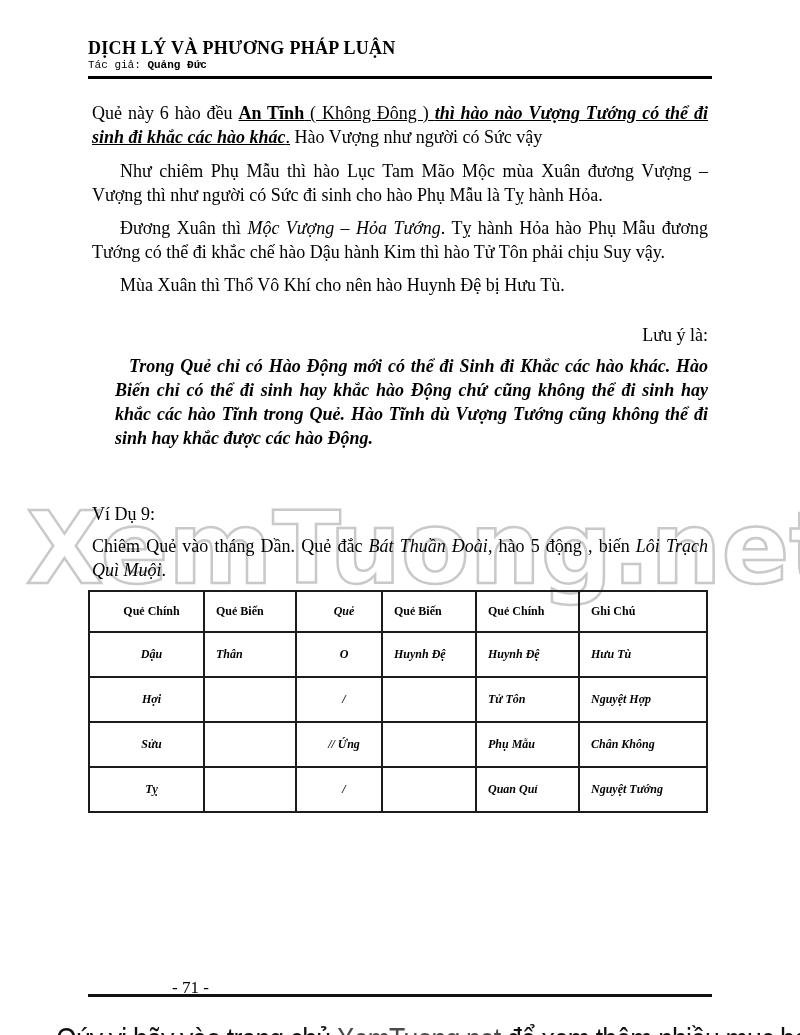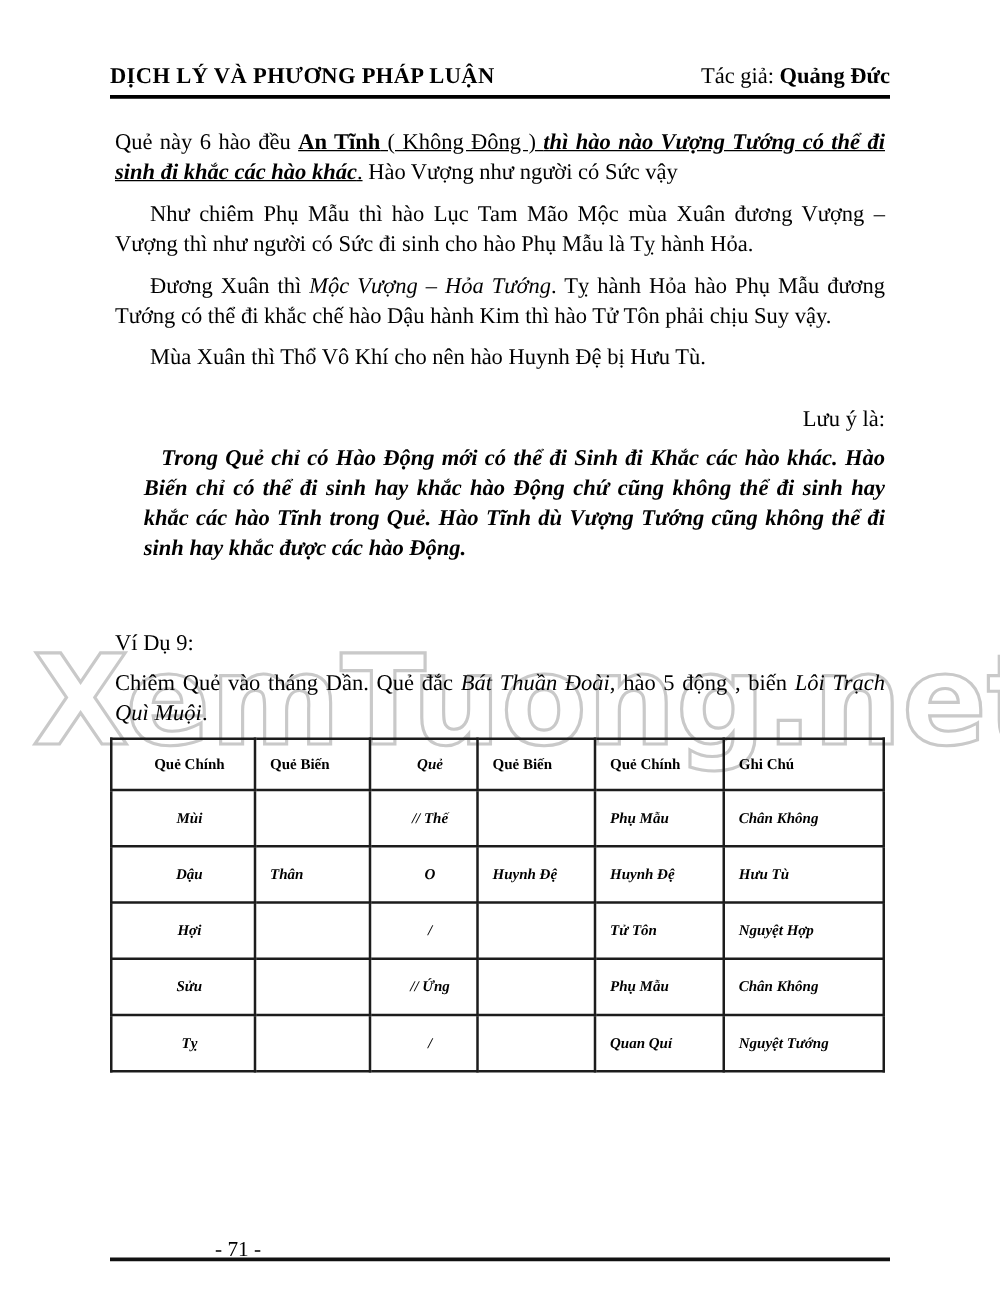--- a/index.html
+++ b/index.html
@@ -14,25 +14,25 @@
     position:absolute; top:452px; left:26px; z-index:0;
     font-family:"DejaVu Sans", sans-serif; font-weight:bold;
     font-size:100px; white-space:nowrap; letter-spacing:0;
     color:#ffffff; -webkit-text-stroke:2.5px #c9c9c9;
     text-shadow:0 0 1px #d8d8d8;
   }
 
   .content { position:relative; z-index:1; padding:0 88px; }
 
   .header {
-    margin-top:50px; display:flex; justify-content:space-between; align-items:baseline;
-    border-bottom:3px solid #000; padding-bottom:5px;
+    margin-top:38px; display:flex; justify-content:space-between; align-items:baseline;
+    border-bottom:3px solid #000; padding-bottom:5px;flex-direction:column;
   }
   .header .title { font-size:18px; font-weight:bold; letter-spacing:0.3px; }
-  .header .author { font-size:18px; }
+  .header .author { font-size:11px;font-family:Liberation Mono, monospace; }
   .header .author b { font-weight:bold; }
 
   p { margin:4px; font-size:18px; line-height:24px; text-align:justify; }
   .p1 { margin-top:22px; }
   .u  { text-decoration:underline; }
   .b  { font-weight:bold; }
   .bi { font-weight:bold; font-style:italic; }
   .i  { font-style:italic; }
 
   .indent { text-indent:28px; }
@@ -116,28 +116,20 @@
       <tbody>
           <tr>
         <th class="c0">Quẻ Chính</th>
         <th class="c1">Quẻ Biến</th>
         <th class="c2">Quẻ</th>
         <th class="c3">Quẻ Biến</th>
         <th class="c4">Quẻ Chính</th>
         <th class="c5">Ghi Chú</th>
       </tr>
       <tr>
-        <td class="c0">Mùi</td>
-        <td class="c1"></td>
-        <td class="c2">// Thế</td>
-        <td class="c3"></td>
-        <td class="c4">Phụ Mẫu</td>
-        <td class="c5">Chân Không</td>
-      </tr>
-      <tr>
         <td class="c0">Dậu</td>
         <td class="c1">Thân</td>
         <td class="c2">O</td>
         <td class="c3">Huynh Đệ</td>
         <td class="c4">Huynh Đệ</td>
         <td class="c5">Hưu Tù</td>
       </tr>
       <tr>
         <td class="c0">Hợi</td>
         <td class="c1"></td>

